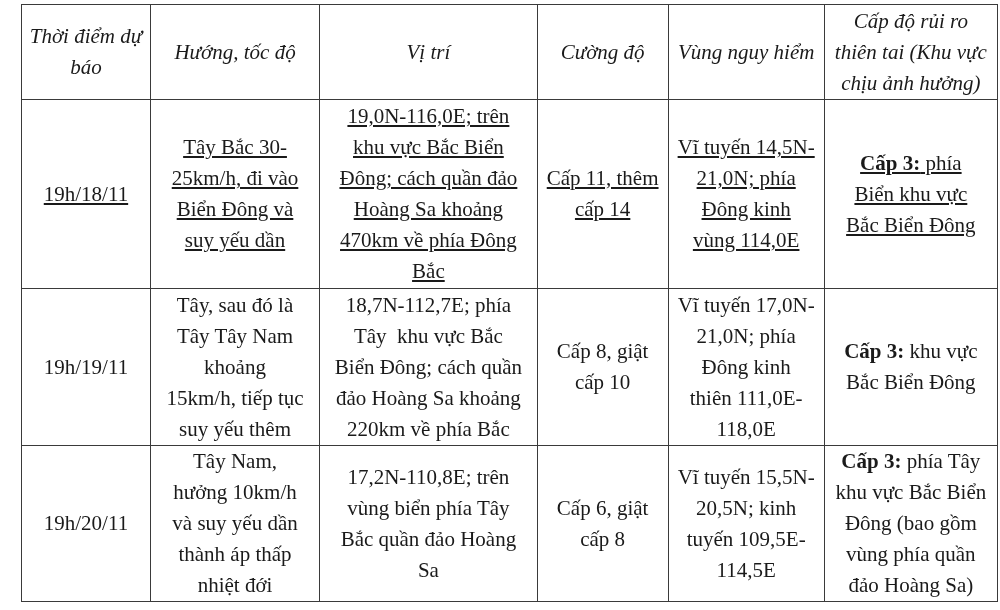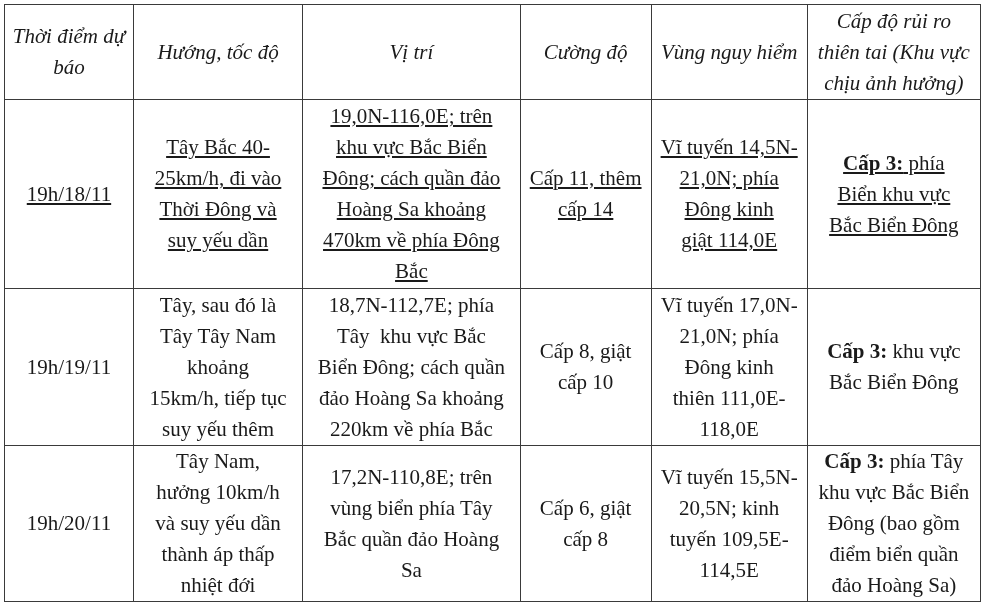--- a/index.html
+++ b/index.html
@@ -10,21 +10,21 @@
     body {
       width: 1000px;
       height: 610px;
       overflow: hidden;
       position: relative;
       font-family: "Liberation Serif", "DejaVu Serif", serif;
       color: #1a1a1a;
     }
     .forecast-table {
       position: absolute;
-      left: 4px;
+      left: 21px;
       top: 4px;
       border-collapse: collapse;
       table-layout: fixed;
       width: 977px;
     }
     .forecast-table th,
     .forecast-table td {
       border: 1.5px solid #3a3a3a;
       text-align: center;
       vertical-align: middle;
@@ -86,42 +86,42 @@
         </th>
     </tr>
   </thead>
   <tbody>
 
     <tr class="r1">
       <td>
           <span class="cell-line">19h/18/11</span>
         </td>
       <td>
-        <span class="cell-line">Tây Bắc 40-</span>
+        <span class="cell-line">Tây Bắc 30-</span>
         <span class="cell-line">25km/h, đi vào</span>
-        <span class="cell-line">Thời Đông và</span>
+        <span class="cell-line">Biển Đông và</span>
         <span class="cell-line">suy yếu dần</span>
       </td>
       <td>
         <span class="cell-line">19,0N-116,0E; trên</span>
         <span class="cell-line">khu vực Bắc Biển</span>
         <span class="cell-line">Đông; cách quần đảo</span>
         <span class="cell-line">Hoàng Sa khoảng</span>
         <span class="cell-line">470km về phía Đông</span>
         <span class="cell-line">Bắc</span>
       </td>
       <td>
         <span class="cell-line">Cấp 11, thêm</span>
         <span class="cell-line">cấp 14</span>
       </td>
       <td>
         <span class="cell-line">Vĩ tuyến 14,5N-</span>
         <span class="cell-line">21,0N; phía</span>
         <span class="cell-line">Đông kinh</span>
-        <span class="cell-line">giật 114,0E</span>
+        <span class="cell-line">vùng 114,0E</span>
       </td>
       <td>
         <span class="cell-line"><b class="risk-level">Cấp 3:</b><span> phía</span></span>
         <span class="cell-line">Biển khu vực</span>
         <span class="cell-line">Bắc Biển Đông</span>
       </td>
     </tr>
 
     <tr class="r2">
       <td>
@@ -182,18 +182,18 @@
       <td>
         <span class="cell-line">Vĩ tuyến 15,5N-</span>
         <span class="cell-line">20,5N; kinh</span>
         <span class="cell-line">tuyến 109,5E-</span>
         <span class="cell-line">114,5E</span>
       </td>
       <td>
         <span class="cell-line"><b class="risk-level">Cấp 3:</b><span> phía Tây</span></span>
         <span class="cell-line">khu vực Bắc Biển</span>
         <span class="cell-line">Đông (bao gồm</span>
-        <span class="cell-line">điểm biển quần</span>
+        <span class="cell-line">vùng phía quần</span>
         <span class="cell-line">đảo Hoàng Sa)</span>
       </td>
     </tr>
   </tbody>
 </table>
 
 </body></html>

